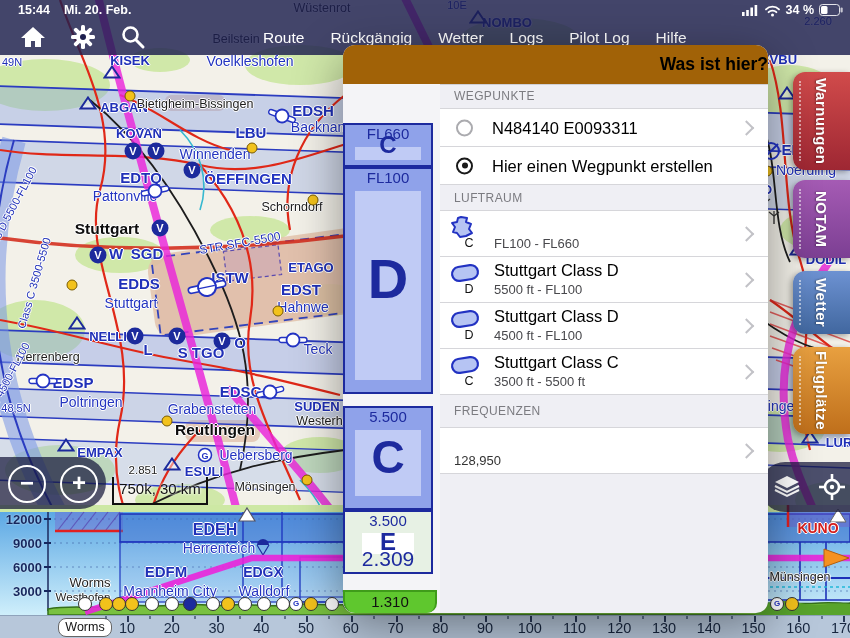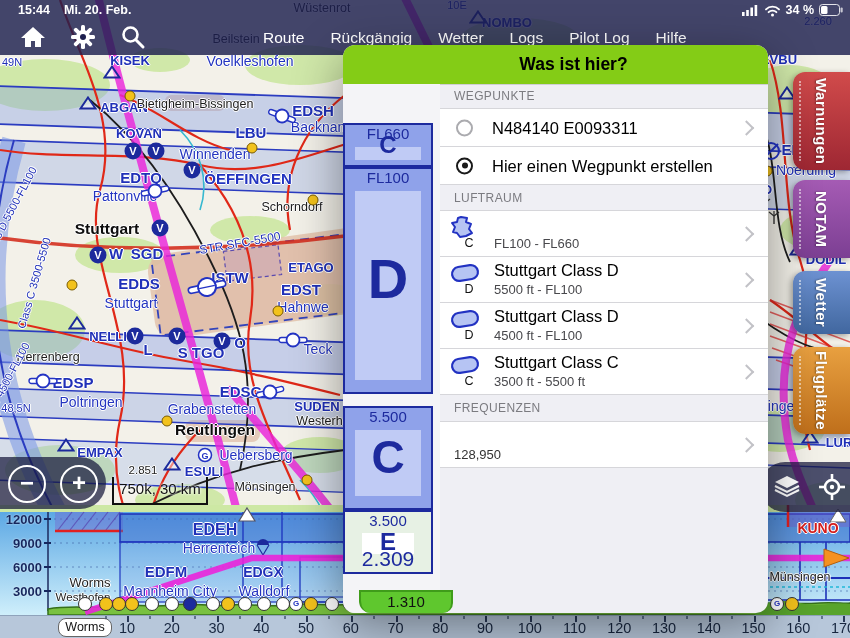--- a/index.html
+++ b/index.html
@@ -67,36 +67,36 @@
   .side-tab{position:absolute;left:793px;width:57px;border-radius:12px 0 0 12px;
             box-shadow:-2px 2px 6px rgba(0,0,0,.35);z-index:6;display:flex;
             align-items:center;justify-content:center;}
   .side-tab .dots{position:absolute;left:6px;top:9px;bottom:9px;width:0;
                   border-left:2px dotted rgba(255,255,255,.55);}
   .side-tab .lbl{writing-mode:vertical-rl;color:#fff;font-weight:bold;font-size:15px;
                  letter-spacing:.5px;text-shadow:0 1px 2px rgba(0,0,0,.45);}
   
   #popup{position:absolute;left:343px;top:45px;width:425px;height:568px;border-radius:12px;
          background:#efeff4;box-shadow:0 14px 50px rgba(0,0,0,.42);z-index:9;overflow:hidden;}
-  #popup-header{height:39px;background:#84cc16;border-bottom:1px solid #cfcfd4;
-                text-align:center;font-size:17.5px;font-weight:bold;color:#000;
+  #popup-header{height:39px;background:#a16207;border-bottom:1px solid #cfcfd4;
+                text-align:right;font-size:17.5px;font-weight:bold;color:#000;
                 line-height:39px;padding-left:36px;}
   #asp-col{position:absolute;left:0;top:39px;bottom:0;width:97px;background:#f4f4f7;}
   .asp-box{position:absolute;left:0;width:90px;border:2.5px solid #1d2a9e;box-sizing:border-box;}
   .asp-blue{background:#8fa2ea;}
   .asp-green{background:#e7f1e4;}
   .asp-inner{position:absolute;left:10px;right:10px;background:#c0cbf5;}
   .asp-top{position:relative;text-align:center;font-size:15px;color:#1d2a9e;z-index:1;}
   .asp-letter{position:absolute;left:0;right:0;text-align:center;color:#1d2a9e;font-weight:bold;}
   .asp-bot{position:absolute;left:0;right:0;bottom:1px;text-align:center;font-size:21px;color:#1d2a9e;}
   .asp-eband{position:absolute;left:17px;right:17px;background:#fff;}
   #asp-ground{position:absolute;left:0;bottom:0;width:94px;height:23px;background:#5fc72e;
               border:2px solid #3f9c1a;border-bottom:none;box-sizing:border-box;
               border-radius:0 0 10px 12px;text-align:center;font-size:15px;color:#111;
-              line-height:19px;margin-left:16px;}
+              line-height:19px;}
   #plist{position:absolute;left:97px;right:0;top:39px;bottom:0;}
   .sec-head{font-size:12px;color:#7b7b80;letter-spacing:.4px;padding-left:14px;
             display:flex;align-items:center;}
   .p-row{background:#fff;border-bottom:1px solid #d6d6da;position:relative;}
   .p-row.first{border-top:1px solid #d6d6da;}
   .radio{position:absolute;left:16px;top:50%;transform:translateY(-50%);width:17px;height:17px;
          border-radius:50%;border:2px solid #ababaf;box-sizing:border-box;}
   .radio.checked{border-color:#1a1a1a;}
   .radio.checked::after{content:"";position:absolute;left:3.5px;top:3.5px;width:6px;height:6px;
          border-radius:50%;background:#1a1a1a;}
@@ -789,19 +789,19 @@
      <span class="asp-row-icon">
           <svg width="34" height="24" viewBox="0 0 34 24">
             <rect x="4" y="5" width="26" height="14" rx="7" transform="rotate(-9 17 12)" fill="#b6c4f3" stroke="#2232c2" stroke-width="2.2"></rect>
           </svg>
           <span class="cl">C</span>
         </span>
      <span class="row-title">Stuttgart Class C</span>
      <span class="row-sub">3500 ft - 5500 ft</span>
         <span class="chev"></span>
       </div>
-      <div class="sec-head" style="height:26px">FREQUENZEN</div>
+      <div class="sec-head" style="height:32px">FREQUENZEN</div>
       <div class="p-row first" style="height:45px">
      <span class="freq-sub">128,950</span>
         <span class="chev"></span>
       </div>
     </div>
 </div>
 
 </body></html>

